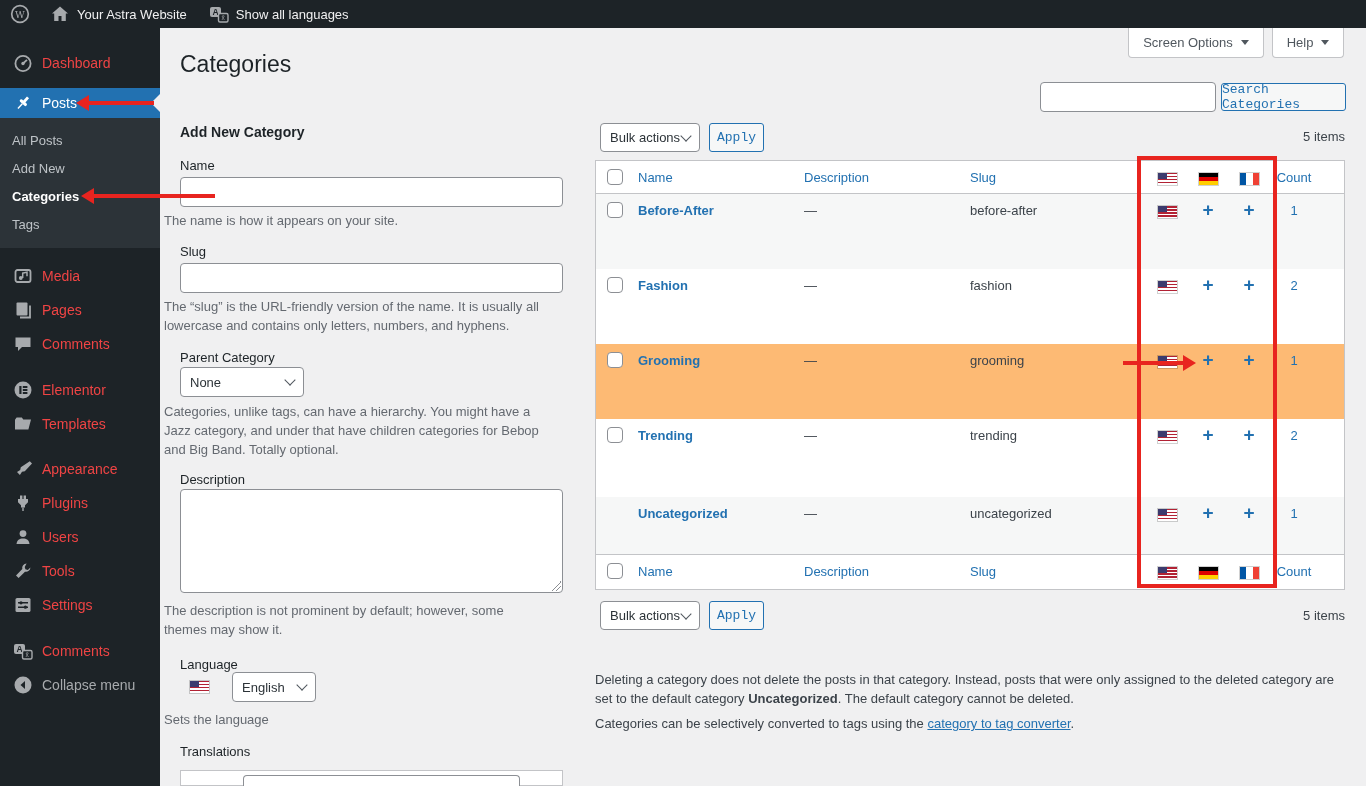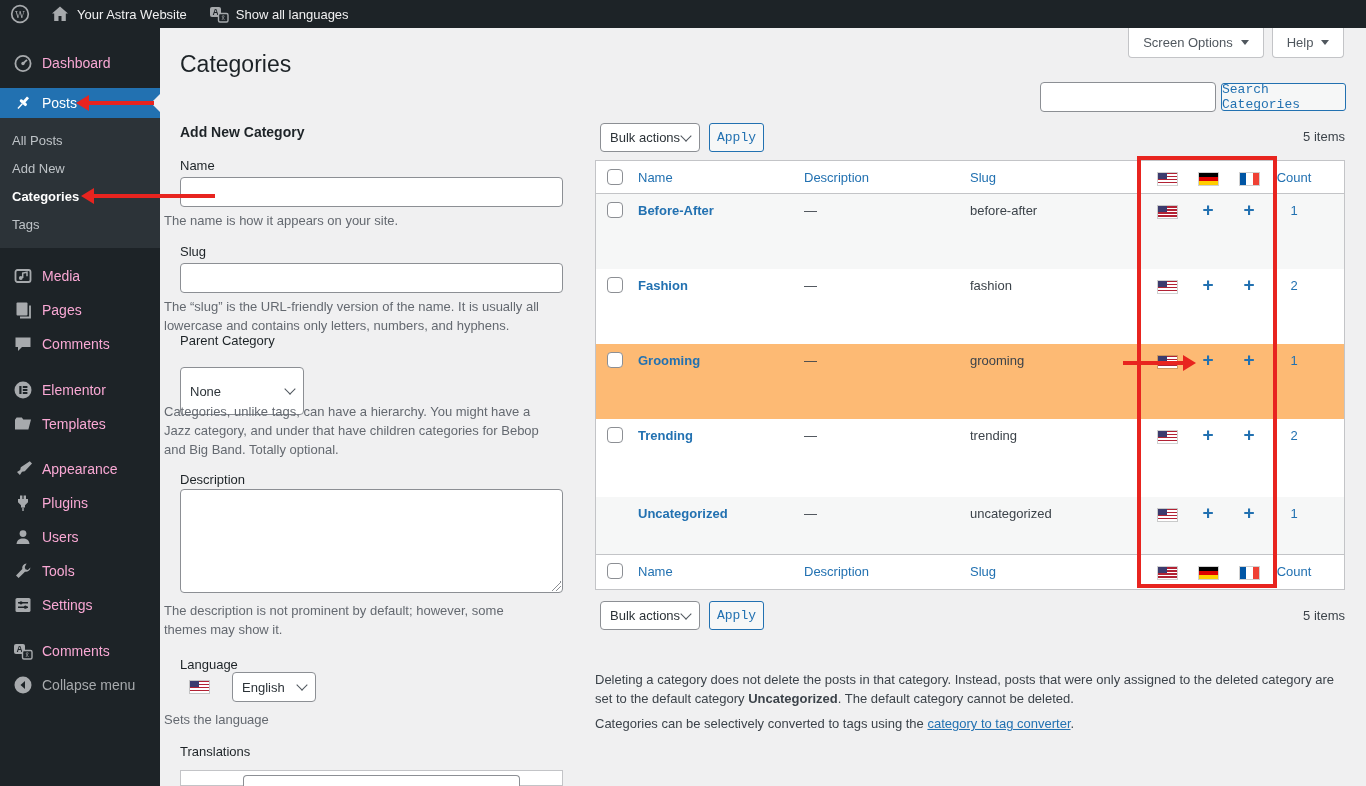--- a/index.html
+++ b/index.html
@@ -8,21 +8,21 @@
 
   
   .adminbar{position:absolute;left:0;top:0;width:1366px;height:28px;background:#1d2327;display:flex;align-items:center;z-index:5;}
   .adminbar .ab-item{display:flex;align-items:center;gap:7px;color:#f0f0f1;font-size:13px;}
   .ab-logo{margin-left:10px;}
   .ab-site{margin-left:20px;}
   .ab-lang{margin-left:22px;}
 
   
   .sidebar{position:absolute;left:0;top:28px;width:160px;height:758px;background:#1d2327;z-index:4;}
-  .menu-item{display:flex;align-items:center;gap:9px;height:34px;color:#f9a8d4;font-size:14px;padding-left:13px;cursor:pointer;}
+  .menu-item{display:flex;align-items:center;gap:9px;height:34px;color:#ef4444;font-size:14px;padding-left:13px;cursor:pointer;}
   .menu-item .mi-label{white-space:nowrap;}
   .mi-dashboard{margin-top:18px;}
   .mi-posts{height:30px;margin-top:8px;background:#2271b1;color:#fff;position:relative;}
   .posts-wedge{position:absolute;right:0;top:50%;margin-top:-9px;width:0;height:0;border-top:9px solid transparent;border-bottom:9px solid transparent;border-right:9px solid #f0f0f1;}
   .submenu{background:#2c3338;padding:8px 0 10px 0;}
   .submenu-item{height:28px;display:flex;align-items:center;padding-left:12px;color:#bec3c7;font-size:13px;cursor:pointer;}
   .submenu-item.current{color:#fff;font-weight:700;}
   .mi-media{margin-top:11px;}
   .mi-elementor{margin-top:12px;}
   .mi-appearance{margin-top:11px;}
@@ -85,21 +85,21 @@
   
   .note{position:absolute;left:595px;width:748px;font-size:13px;color:#3c434a;line-height:19px;}
   .note-1{top:657px;}
   .note-2{top:701px;}
   .note b{font-weight:700;}
   .link{color:#2271b1;text-decoration:underline;cursor:pointer;text-align:right;}
   .form-title{position:absolute;left:180px;top:124px;font-size:14px;font-weight:700;color:#1d2327;}
   .f-label{position:absolute;left:180px;font-size:13px;color:#1d2327;}
   .f-help{position:absolute;left:164px;width:383px;font-size:13px;color:#646970;line-height:19px;}
   .f-input{position:absolute;left:180px;width:383px;height:30px;box-sizing:border-box;background:#fff;border:1px solid #8c8f94;border-radius:4px;padding:0 8px;font-size:13px;font-family:"Liberation Sans",sans-serif;}
-  .parent-select{position:absolute;left:180px;top:367px;width:124px;height:48px;}
+  .parent-select{position:absolute;left:180px;top:367px;width:124px;height:30px;}
   .f-textarea{position:absolute;left:180px;top:489px;width:383px;height:104px;box-sizing:border-box;background:#fff;border:1px solid #8c8f94;border-radius:4px;resize:none;font-family:"Liberation Sans",sans-serif;}
   .resize-grip{position:absolute;left:551px;top:581px;width:10px;height:10px;background:
     linear-gradient(135deg,transparent 0 50%,#8c8f94 50% 57%,transparent 57% 72%,#8c8f94 72% 79%,transparent 79%);}
   .lang-flag{position:absolute;left:190px;top:681px;}
   .lang-select{position:absolute;left:232px;top:672px;width:84px;height:30px;}
   .trans-box{position:absolute;left:180px;top:770px;width:383px;height:16px;background:#fff;border:1px solid #c3c4c7;box-sizing:border-box;}
   .trans-input{position:absolute;left:243px;top:775px;width:277px;height:11px;background:#fff;border:1px solid #8c8f94;border-radius:4px 4px 0 0;border-bottom:none;box-sizing:border-box;}
 
   
   .anno{position:absolute;z-index:9;}
@@ -387,21 +387,21 @@
   <div class="form-title">Add New Category</div>
 
   <label class="f-label" style="top:158px;">Name</label>
   <input class="f-input" style="top: 177px;" type="text" value="">
   <div class="f-help" style="top:211px;">The name is how it appears on your site.</div>
 
   <label class="f-label" style="top:244px;">Slug</label>
   <input class="f-input" style="top: 263px;" type="text" value="">
   <div class="f-help" style="top:297px;">The “slug” is the URL-friendly version of the name. It is usually all lowercase and contains only letters, numbers, and hyphens.</div>
 
-  <label class="f-label" style="top:333px;">Parent Category</label>
+  <label class="f-label" style="top:350px;">Parent Category</label>
   <div class="select-box parent-select">
     <span>None</span>
     <span class="chev"></span>
   </div>
   <div class="f-help" style="top:402px;">Categories, unlike tags, can have a hierarchy. You might have a Jazz category, and under that have children categories for Bebop and Big Band. Totally optional.</div>
 
   <label class="f-label" style="top:472px;">Description</label>
   <textarea class="f-textarea" style=""></textarea>
   <span class="resize-grip"></span>
   <div class="f-help" style="top:601px;">The description is not prominent by default; however, some themes may show it.</div>

